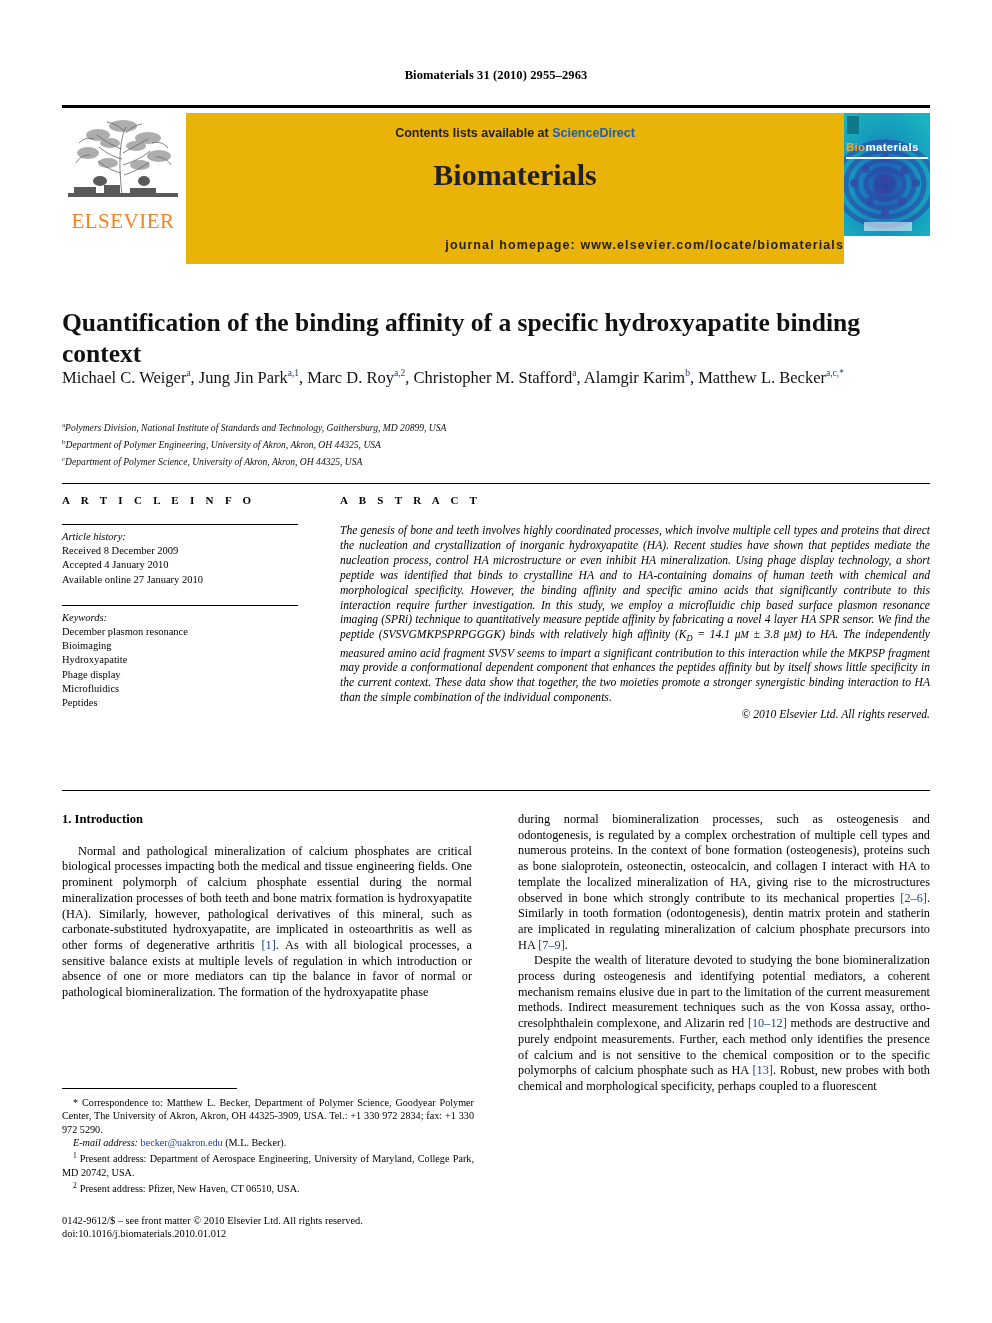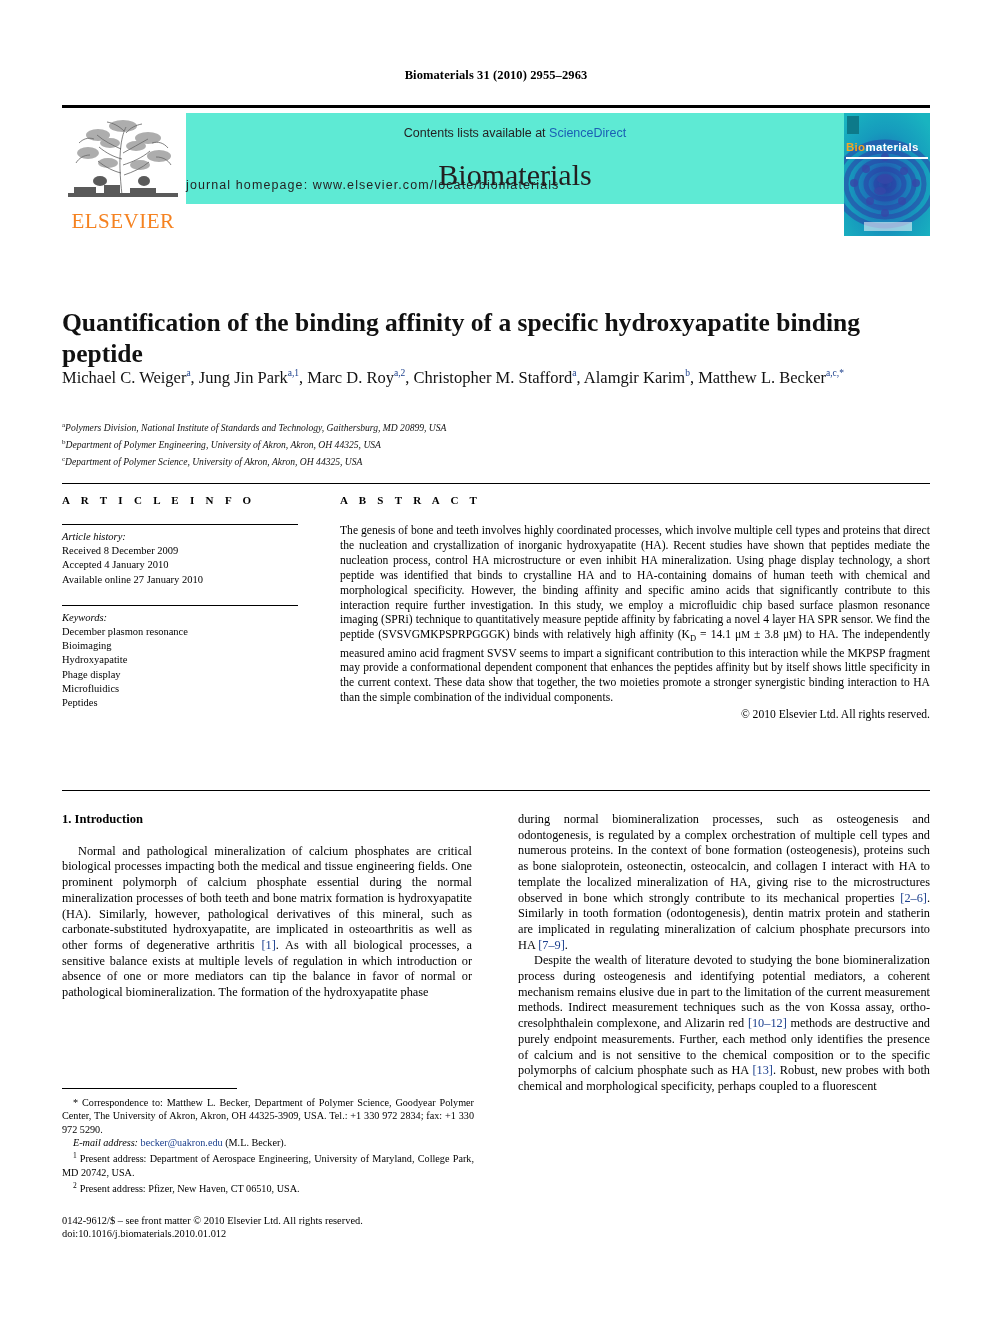--- a/index.html
+++ b/index.html
@@ -69,23 +69,24 @@
     width: 122px;
     text-align: center;
     font-family: "Liberation Serif", serif;
     font-size: 21px;
     letter-spacing: 0.5px;
     color: #F58220;
     font-weight: normal;
   }
   .journal-band {
     flex: 1 1 auto;
-    background: #5eead4;
+    background: #eab308;
     position: relative;
-    height: 91px;
+    height: 151px;
+    font-weight: bold;
   }
   .contents-line {
     position: absolute;
     left: 0; top: 13px;
     width: 100%;
     text-align: center;
     font-family: "Liberation Sans", sans-serif;
     font-size: 12.5px;
     color: #231f20;
   }
@@ -98,21 +99,21 @@
     width: 100%;
     text-align: center;
     font-family: "Liberation Serif", serif;
     font-size: 30px;
     color: #231f20;
   }
   .homepage-line {
     position: absolute;
     left: 0; bottom: 12px;
     width: 100%;
-    text-align: left;
+    text-align: right;
     font-family: "Liberation Sans", sans-serif;
     font-size: 12.5px;
     letter-spacing: 1.1px;
     color: #231f20;
   }
   .cover-thumb {
     flex: 0 0 86px;
     width: 86px;
     height: 123px;
     position: relative;
@@ -236,20 +237,21 @@
 
   .abstract-col {
     position: absolute;
     left: 340px; top: 524px;
     width: 590px;
     font-family: "Liberation Serif", serif;
     font-size: 11.6px;
     line-height: 14.9px;
     text-align: justify;
     text-justify: inter-word;
+    font-style: italic;
   }
   .abstract-col .copyright {
     display: block;
     text-align: right;
     margin-top: 2px;
   }
   .abstract-col sub { font-size: 8.5px; }
 
   .ab-rule-bottom {
     position: absolute;
@@ -414,21 +416,21 @@
         </svg>
         <div class="cover-logo-top"></div>
         <div class="cover-title"><span class="bio">Bio</span><span class="mat">materials</span></div>
         <div class="cover-rule"></div>
         <div class="cover-foot"></div>
       </div>
 
     </div>
   </div>
 
-  <h1 class="title">Quantification of the binding affinity of a specific hydroxyapatite binding peptide</h1>
+  <h1 class="title">Quantification of the binding affinity of a specific hydroxyapatite binding context</h1>
   <div class="authors">Michael C. Weiger<sup>a</sup>, Jung Jin Park<sup>a,1</sup>, Marc D. Roy<sup>a,2</sup>, Christopher M. Stafford<sup>a</sup>, Alamgir Karim<sup>b</sup>, Matthew L. Becker<sup>a,c,*</sup></div>
 
   <div class="affils">
     <div><sup>a</sup><span>Polymers Division, National Institute of Standards and Technology, Gaithersburg, MD 20899, USA</span></div>
     <div><sup>b</sup><span>Department of Polymer Engineering, University of Akron, Akron, OH 44325, USA</span></div>
     <div><sup>c</sup><span>Department of Polymer Science, University of Akron, Akron, OH 44325, USA</span></div>
   </div>
 
   <div class="ab-rule-top"></div>
   <div class="sec-head info">A R T I C L E  I N F O</div>

